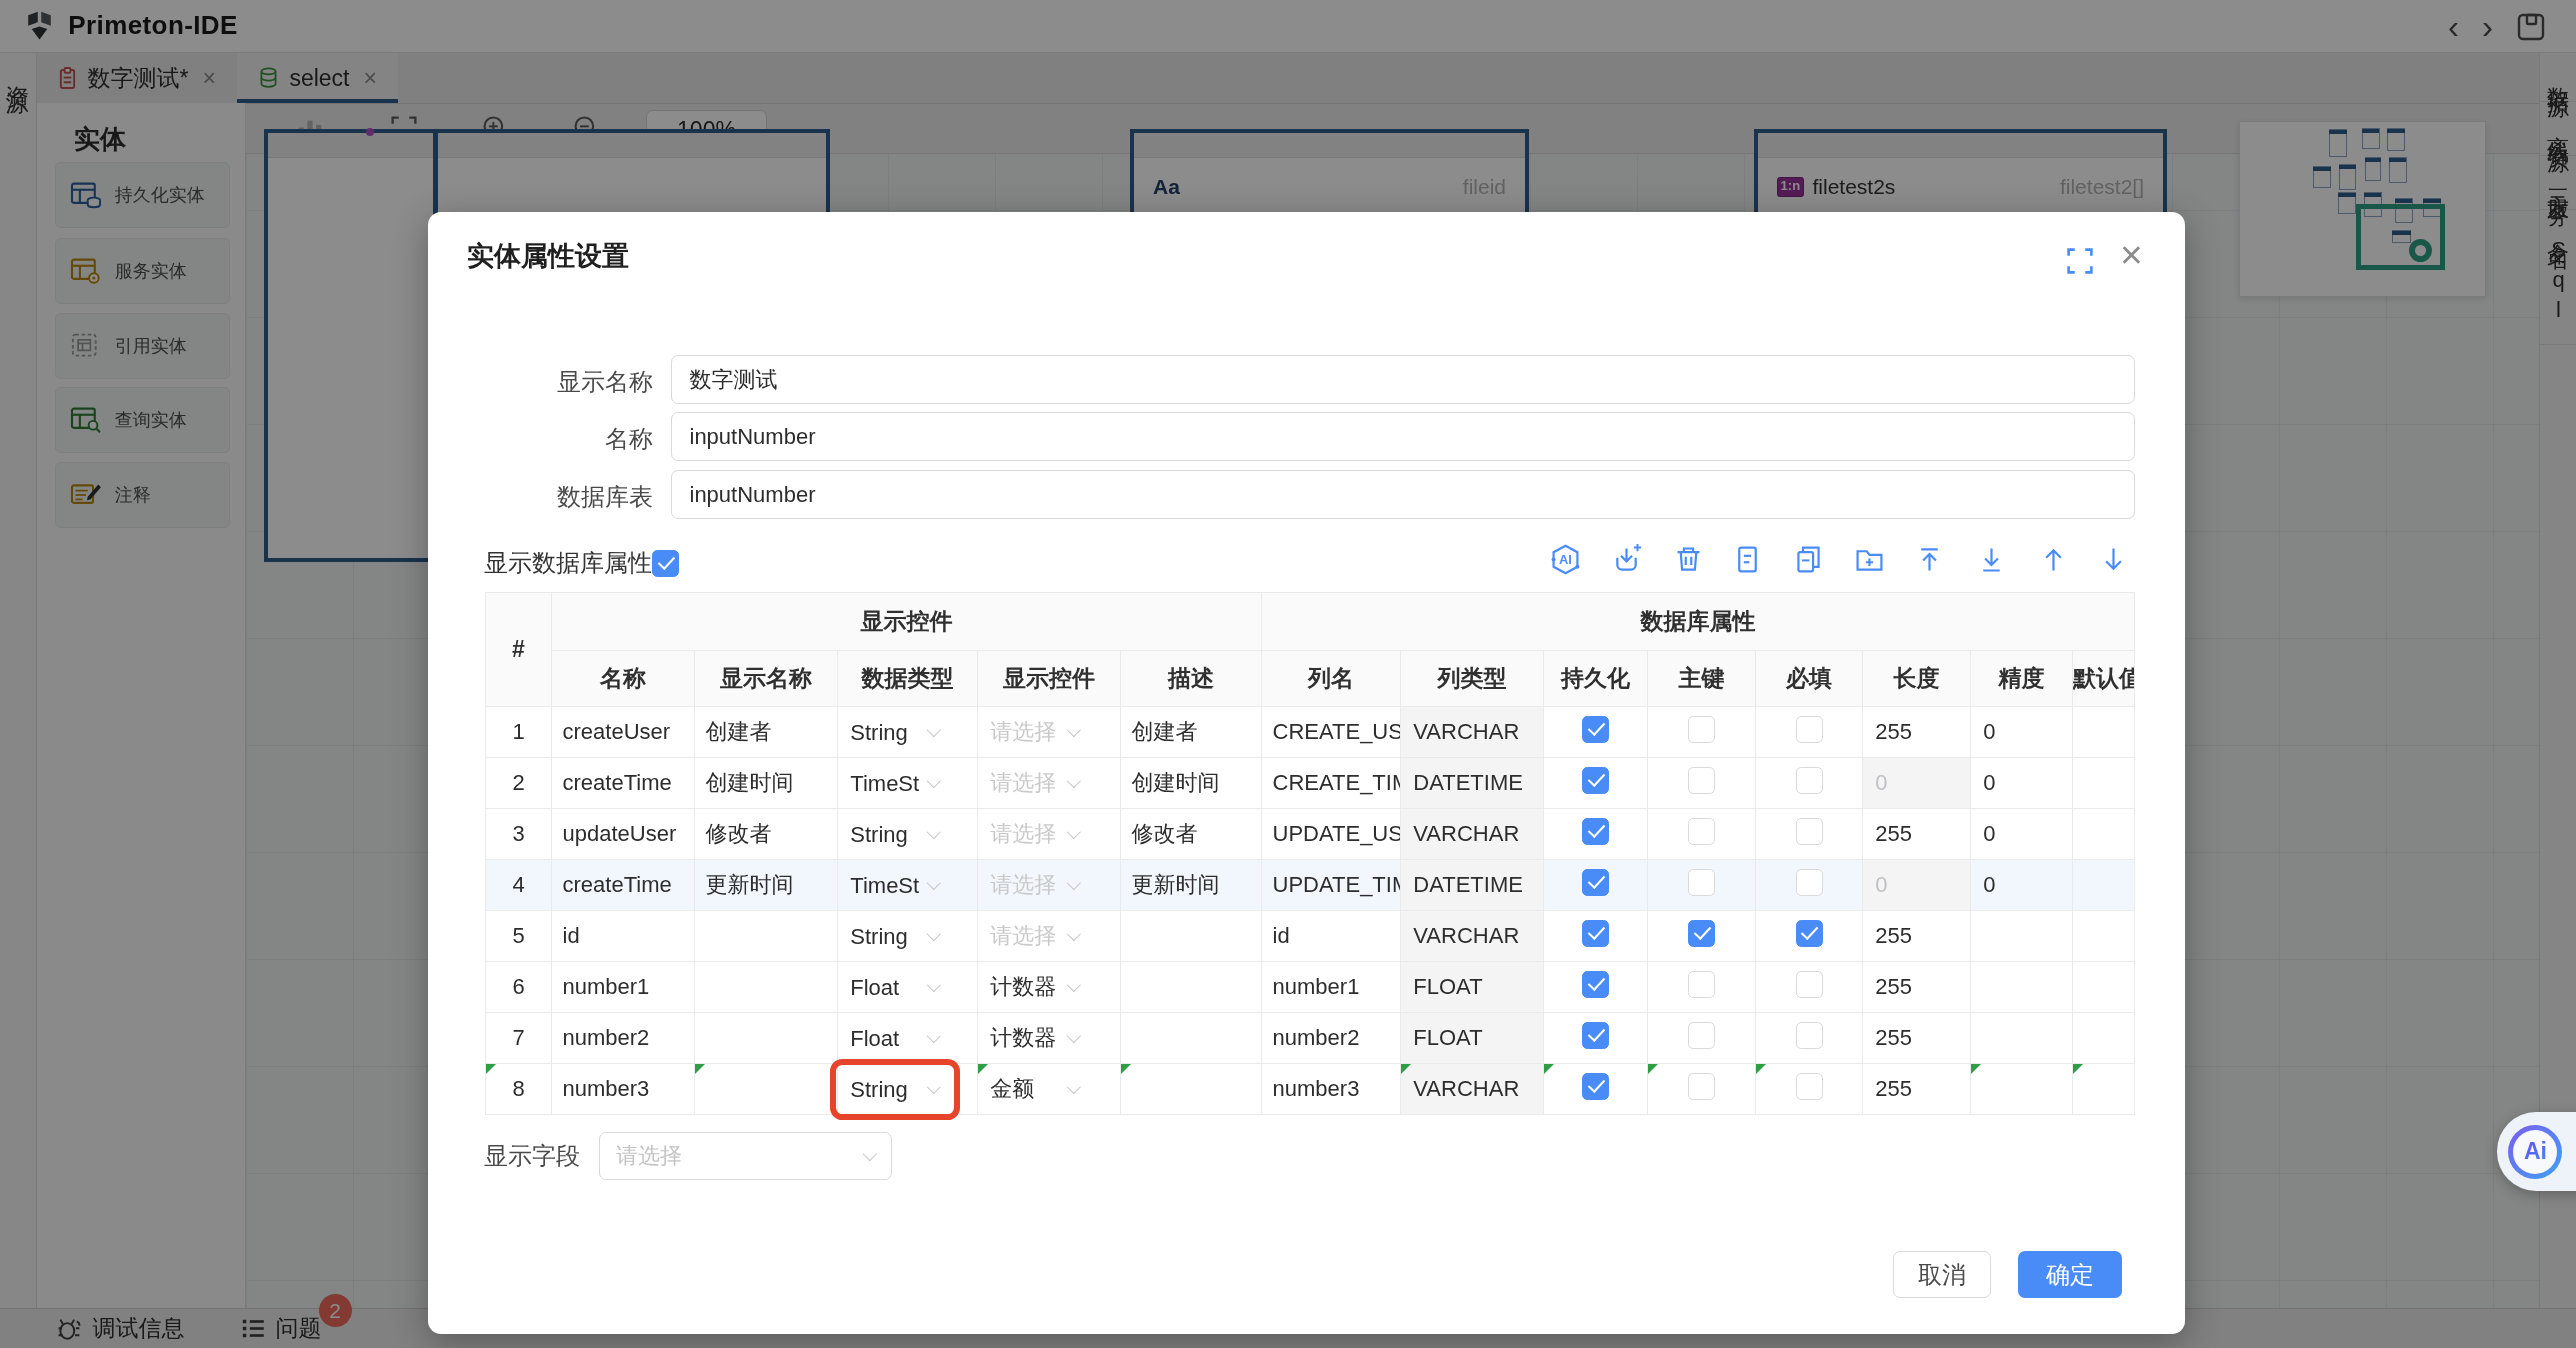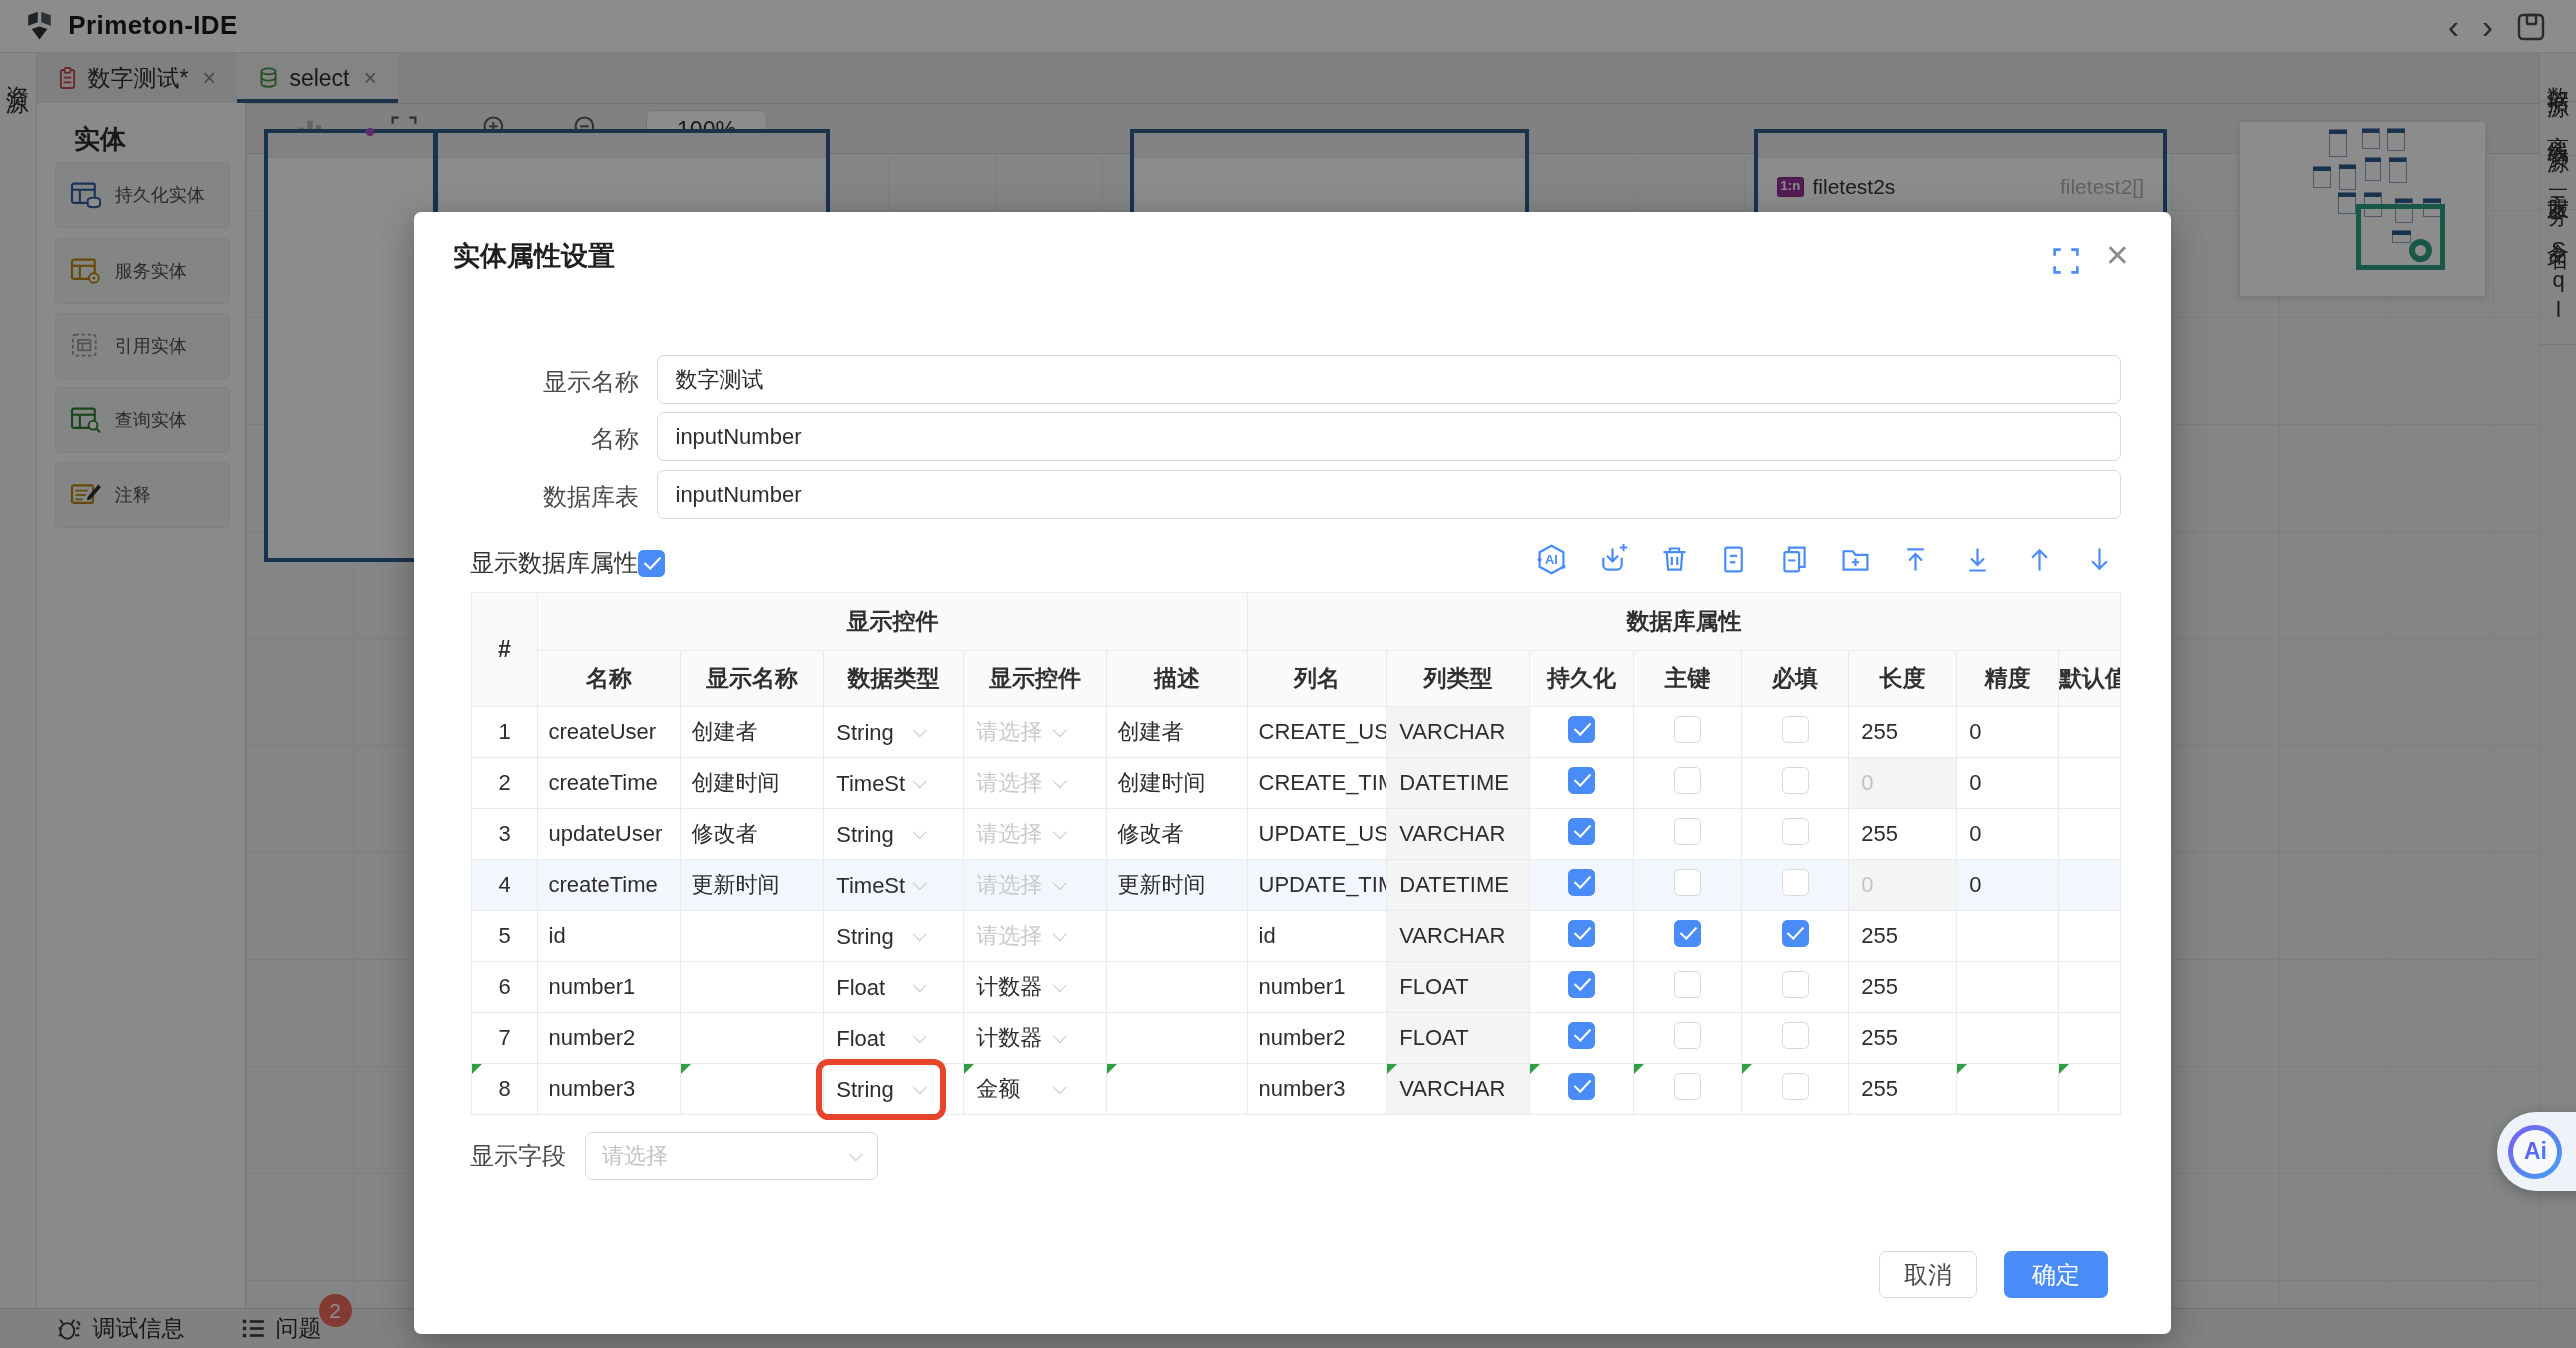--- a/index.html
+++ b/index.html
@@ -57,21 +57,21 @@
   .rr-item{display:flex;justify-content:center;padding:16px 0;border-bottom:0.9px solid #ddd;cursor:pointer;}
   .rr-item .vtext{font-size:22px;letter-spacing:5.3px;}
 
   
   .status-bar{position:absolute;left:0;top:1308px;width:2576px;height:40px;background:#ececec;border-top:0.9px solid #cfcfcf;display:flex;align-items:center;z-index:1;}
   .sb-item{display:flex;align-items:center;gap:10.5px;font-size:23px;color:#2f2f2f;margin-left:56px;position:relative;cursor:pointer;}
   .badge{position:absolute;top:-19px;right:-30px;width:33px;height:33px;border-radius:50%;background:#ef6a5e;color:#fff;font-size:21px;display:flex;align-items:center;justify-content:center;}
 
   
   .overlay{position:absolute;inset:0;background:rgba(0,0,0,.45);z-index:10;}
-  .modal{position:absolute;left:414px;top:212px;width:1757px;height:1122px;background:#fff;border-radius:7px;box-shadow:0 8.8px 35px rgba(0,0,0,.3);z-index:20;text-decoration:underline;}
+  .modal{position:absolute;left:428px;top:212px;width:1757px;height:1122px;background:#fff;border-radius:13px;box-shadow:0 8.8px 35px rgba(0,0,0,.3);z-index:20;text-decoration:underline;}
   .modal-title{position:absolute;left:39px;top:26px;font-size:27px;font-weight:600;color:#1f1f1f;}
   .modal-expand{position:absolute;left:1638px;top:35px;cursor:pointer;}
   .modal-close{position:absolute;left:1692px;top:23px;font-size:39px;color:#8c8c8c;cursor:pointer;line-height:1;}
 
   .form-row{position:absolute;left:0;width:100%;height:49px;}
   .form-label{position:absolute;right:1532px;top:10.5px;font-size:24px;color:#4a4a4a;white-space:nowrap;}
   .form-input{position:absolute;left:243px;top:0;width:1464px;height:49px;border:0.9px solid #d9d9d9;border-radius:7px;font-size:22px;color:#2d2d2d;padding:0 17.5px;font-family:inherit;background:#fff;}
 
   .showdb{position:absolute;left:56px;top:335px;display:flex;align-items:center;}
   .showdb-label{font-size:24px;color:#333;}
@@ -246,20 +246,24 @@
     <div class="zoom-box">100%</div>
   </div>
 
   <div class="entity" style="left:18.4px;top:26px;width:566px;height:433px;">
     <div class="strip"></div>
     <div class="inner-vline"></div>
     <div class="pdot"></div>
   </div>
   <div class="entity" style="left:884px;top:26px;width:399px;height:98px;">
     <div class="strip"></div>
+    <div class="erow">
+      <span class="ename">Aa</span>
+      <span class="eval">fileid</span>
+    </div>
   </div>
   <div class="entity" style="left:1508px;top:26px;width:413px;height:98px;">
     <div class="strip"></div>
     <div class="erow">
       <span class="rel-badge">1:n</span>
       <span style="color:#333;">filetest2s</span>
       <span class="eval">filetest2[]</span>
     </div>
   </div>
 

